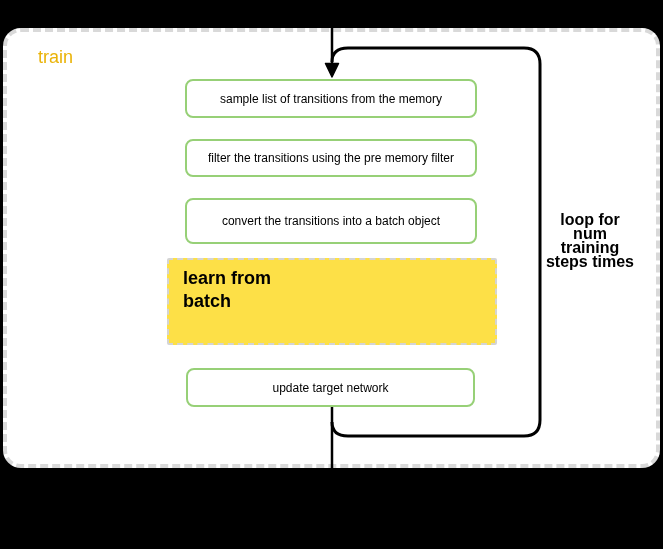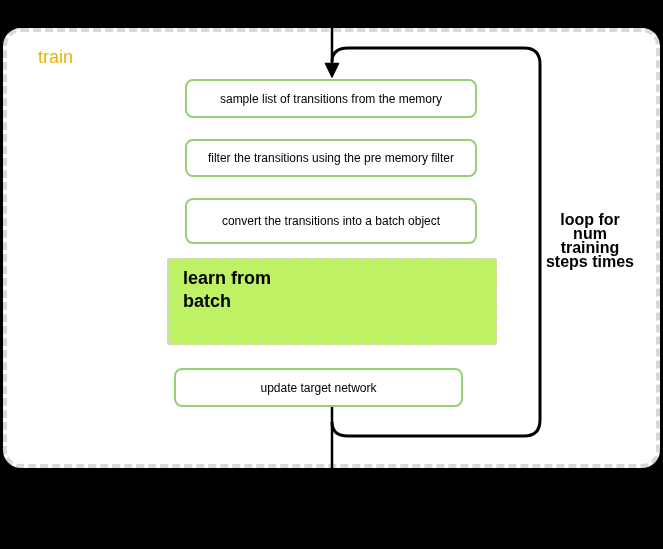--- a/index.html
+++ b/index.html
@@ -56,30 +56,30 @@
     align-items: center;
     justify-content: center;
     text-align: center;
     font-size: 12px;
     color: #000000;
     padding: 0 6px;
   }
   .step-sample  { left: 185px; top: 79px;  width: 292px; height: 39px; }
   .step-filter  { left: 185px; top: 139px; width: 292px; height: 38px; }
   .step-convert { left: 185px; top: 198px; width: 292px; height: 46px; }
-  .step-update  { left: 174px; top: 368px; width: 289px; height: 39px; }
+  .step-update  { left: 186px; top: 368px; width: 289px; height: 39px; }
   
   .learn-box {
     position: absolute;
     left: 167px;
     top: 258px;
     width: 330px;
     height: 87px;
     box-sizing: border-box;
-    background: #bef264;
+    background: #fde047;
     border: 2px dashed #d4d4d4;
     border-radius: 2px;
   }
   .learn-label {
     position: absolute;
     left: 14px;
     top: 7px;
     width: 130px;
     font-size: 18px;
     font-weight: bold;

